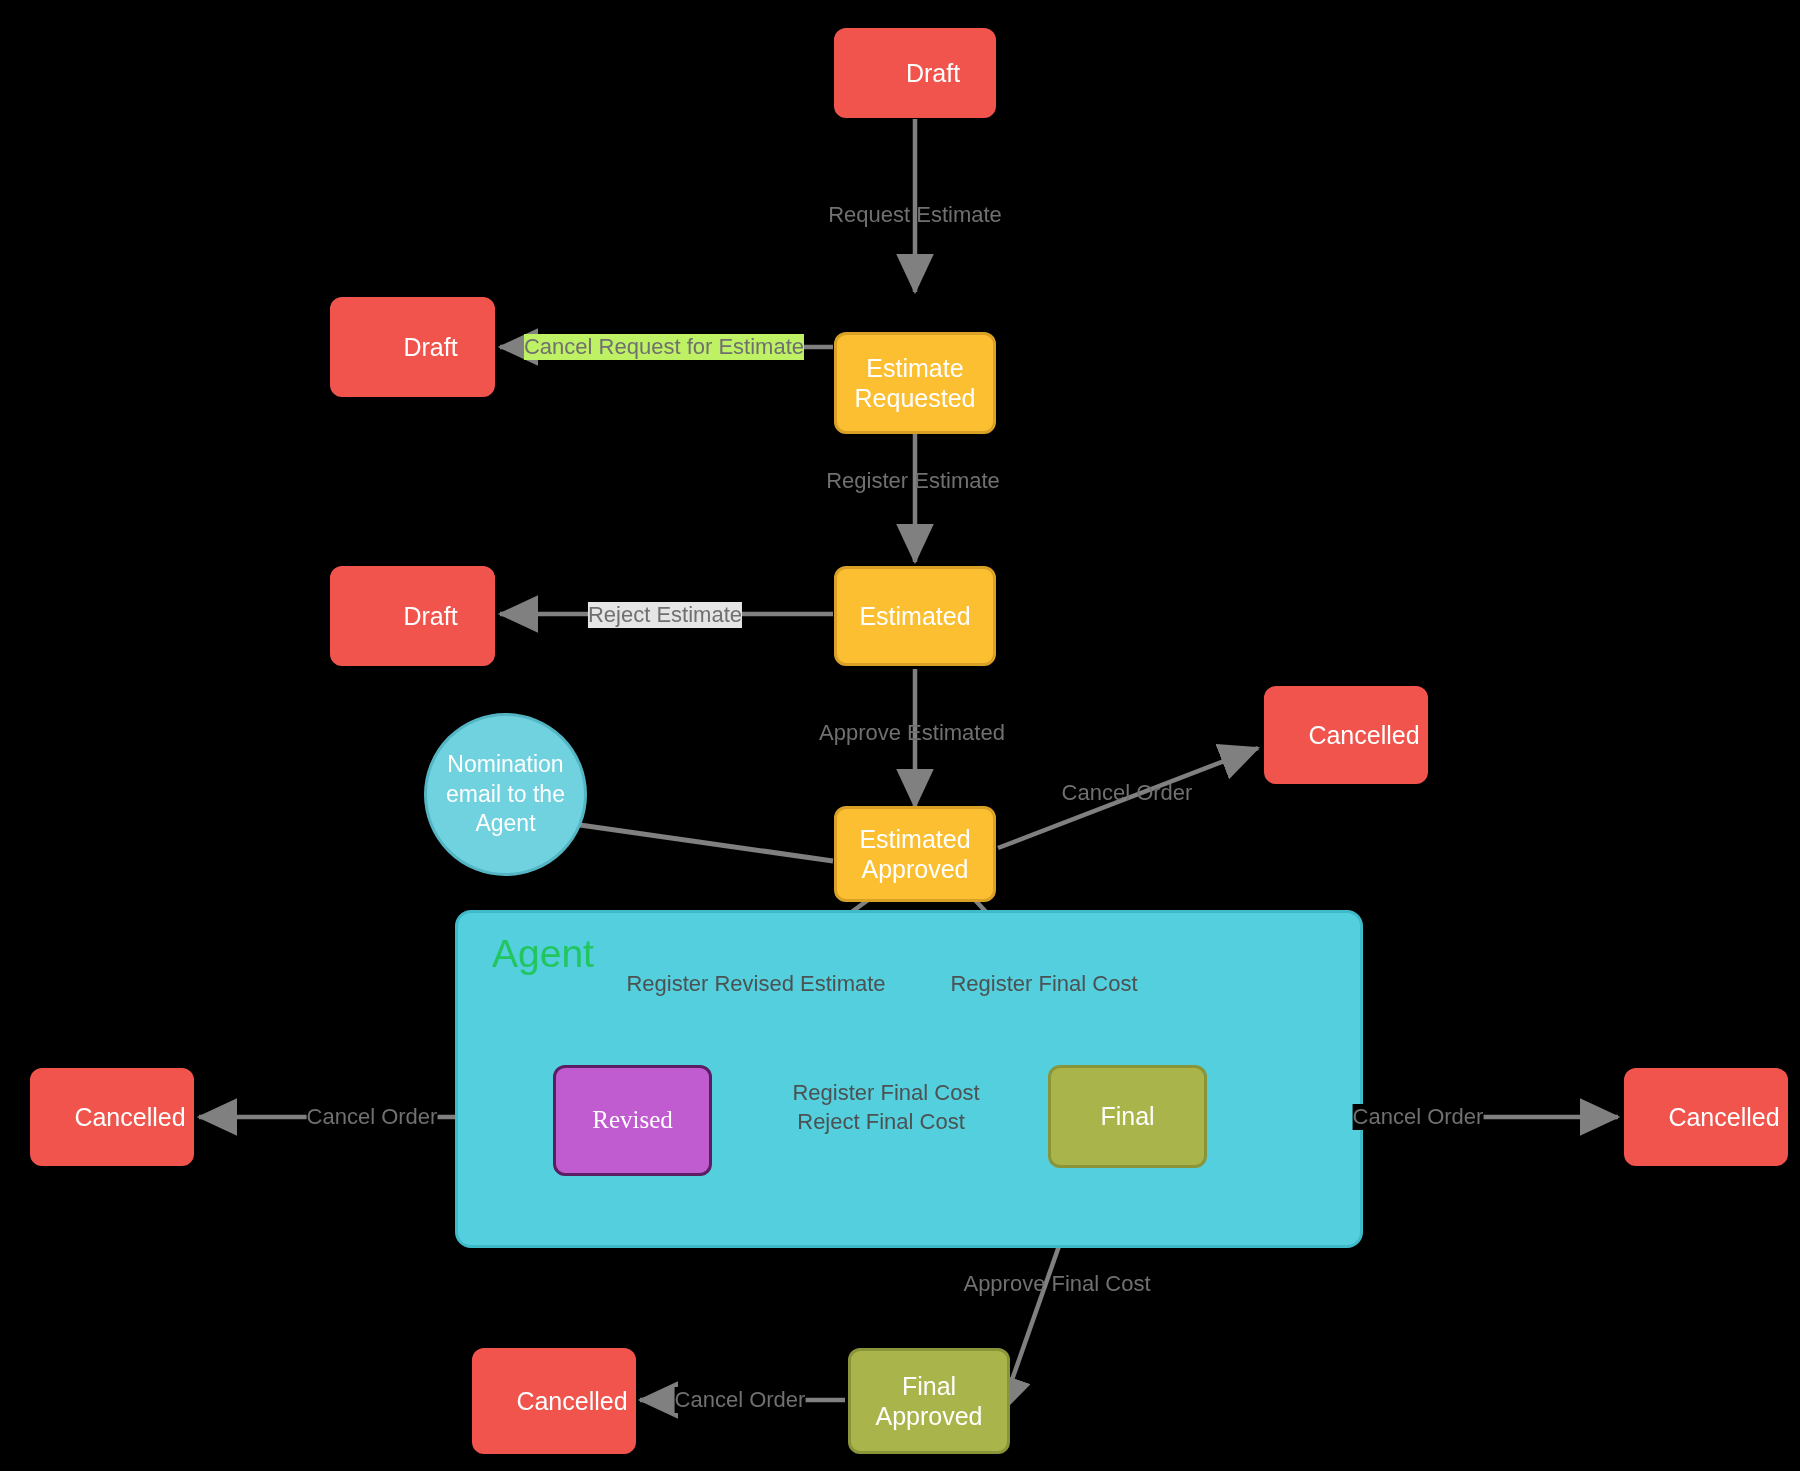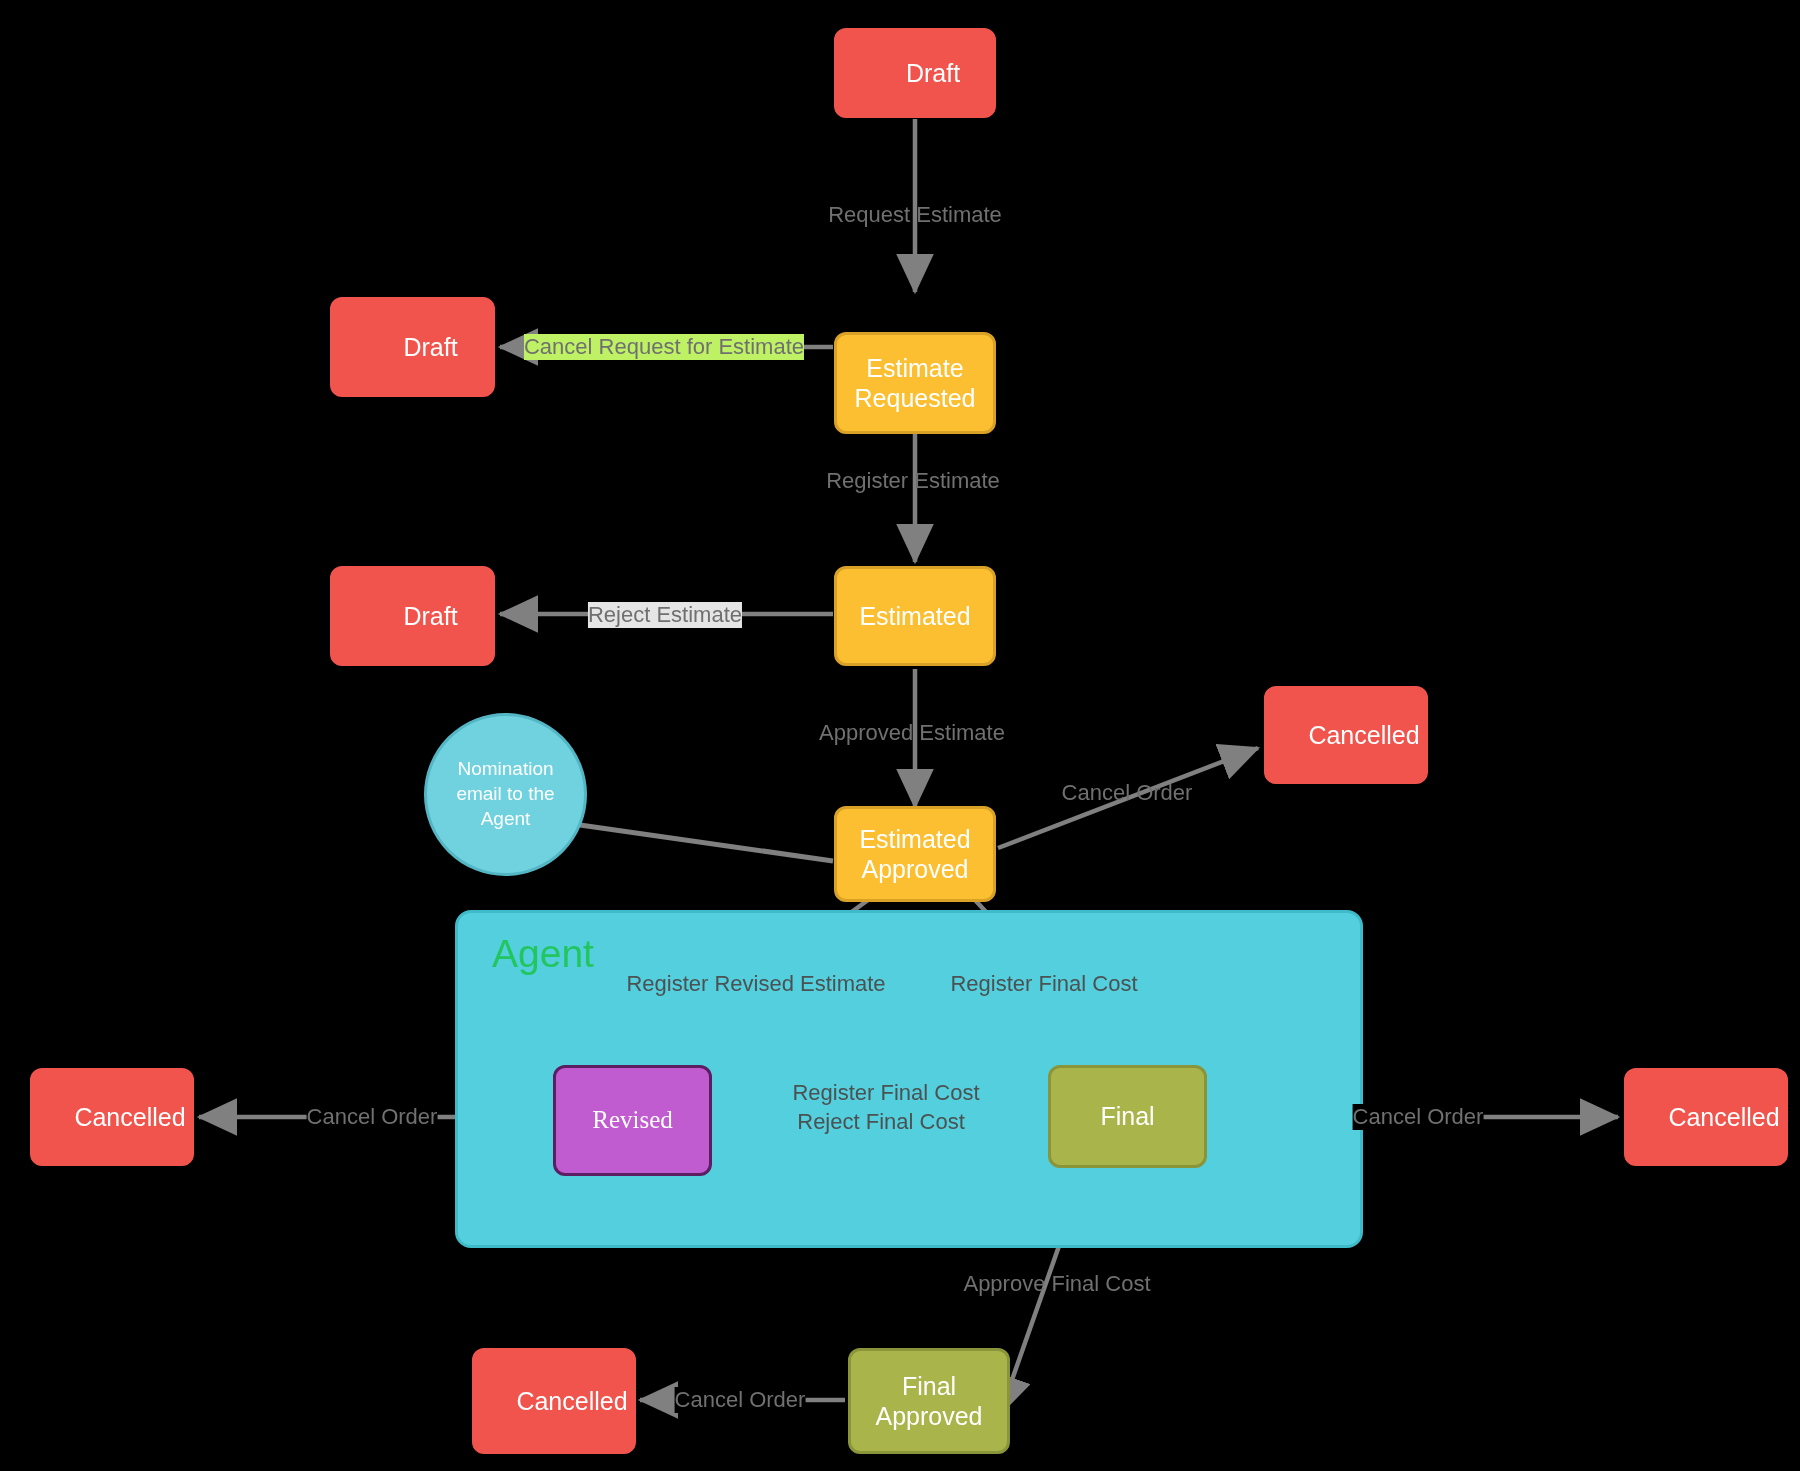--- a/index.html
+++ b/index.html
@@ -48,21 +48,21 @@
   .node.olive2  { background: #A9B54A; border-color: #8A9439; }
 
   .ellipse {
     position: absolute;
     box-sizing: border-box;
     display: flex;
     align-items: center;
     justify-content: center;
     text-align: center;
     color: #ffffff;
-    font-size: 19px;
+    font-size: 23px;
     line-height: 1.3;
     border-radius: 50%;
     background: #6FD2DE;
     border: 3px solid #54B6C4;
     z-index: 5;
     padding: 0 14px;
   }
   .cluster {
     position: absolute;
     box-sizing: border-box;
@@ -139,21 +139,21 @@
   </svg>
 
   <div class="edge-label" style="left:915px; top:215px;">Request Estimate</div>
 
   <div class="edge-label" style="left:664px; top:347px; background:#bef264;">Cancel Request for Estimate</div>
 
   <div class="edge-label" style="left:913px; top:481px;">Register Estimate</div>
 
   <div class="edge-label" style="left:665px; top:615px; background:#e5e5e5;">Reject Estimate</div>
 
-  <div class="edge-label" style="left:912px; top:733px;">Approved Estimate</div>
+  <div class="edge-label" style="left:912px; top:733px;">Approve Estimated</div>
 
   <div class="edge-label" style="left:1127px; top:793px;">Cancel Order</div>
 
   <div class="edge-label on-cluster" style="left:756px; top:984px;">Register Revised Estimate</div>
 
   <div class="edge-label on-cluster" style="left:1044px; top:984px;">Register Final Cost</div>
 
   <div class="edge-label" style="left:372px; top:1117px; background:#000;">Cancel Order</div>
 
   <div class="edge-label on-cluster" style="left:886px; top:1093px; background:#53CFDE;">Register Final Cost</div>

